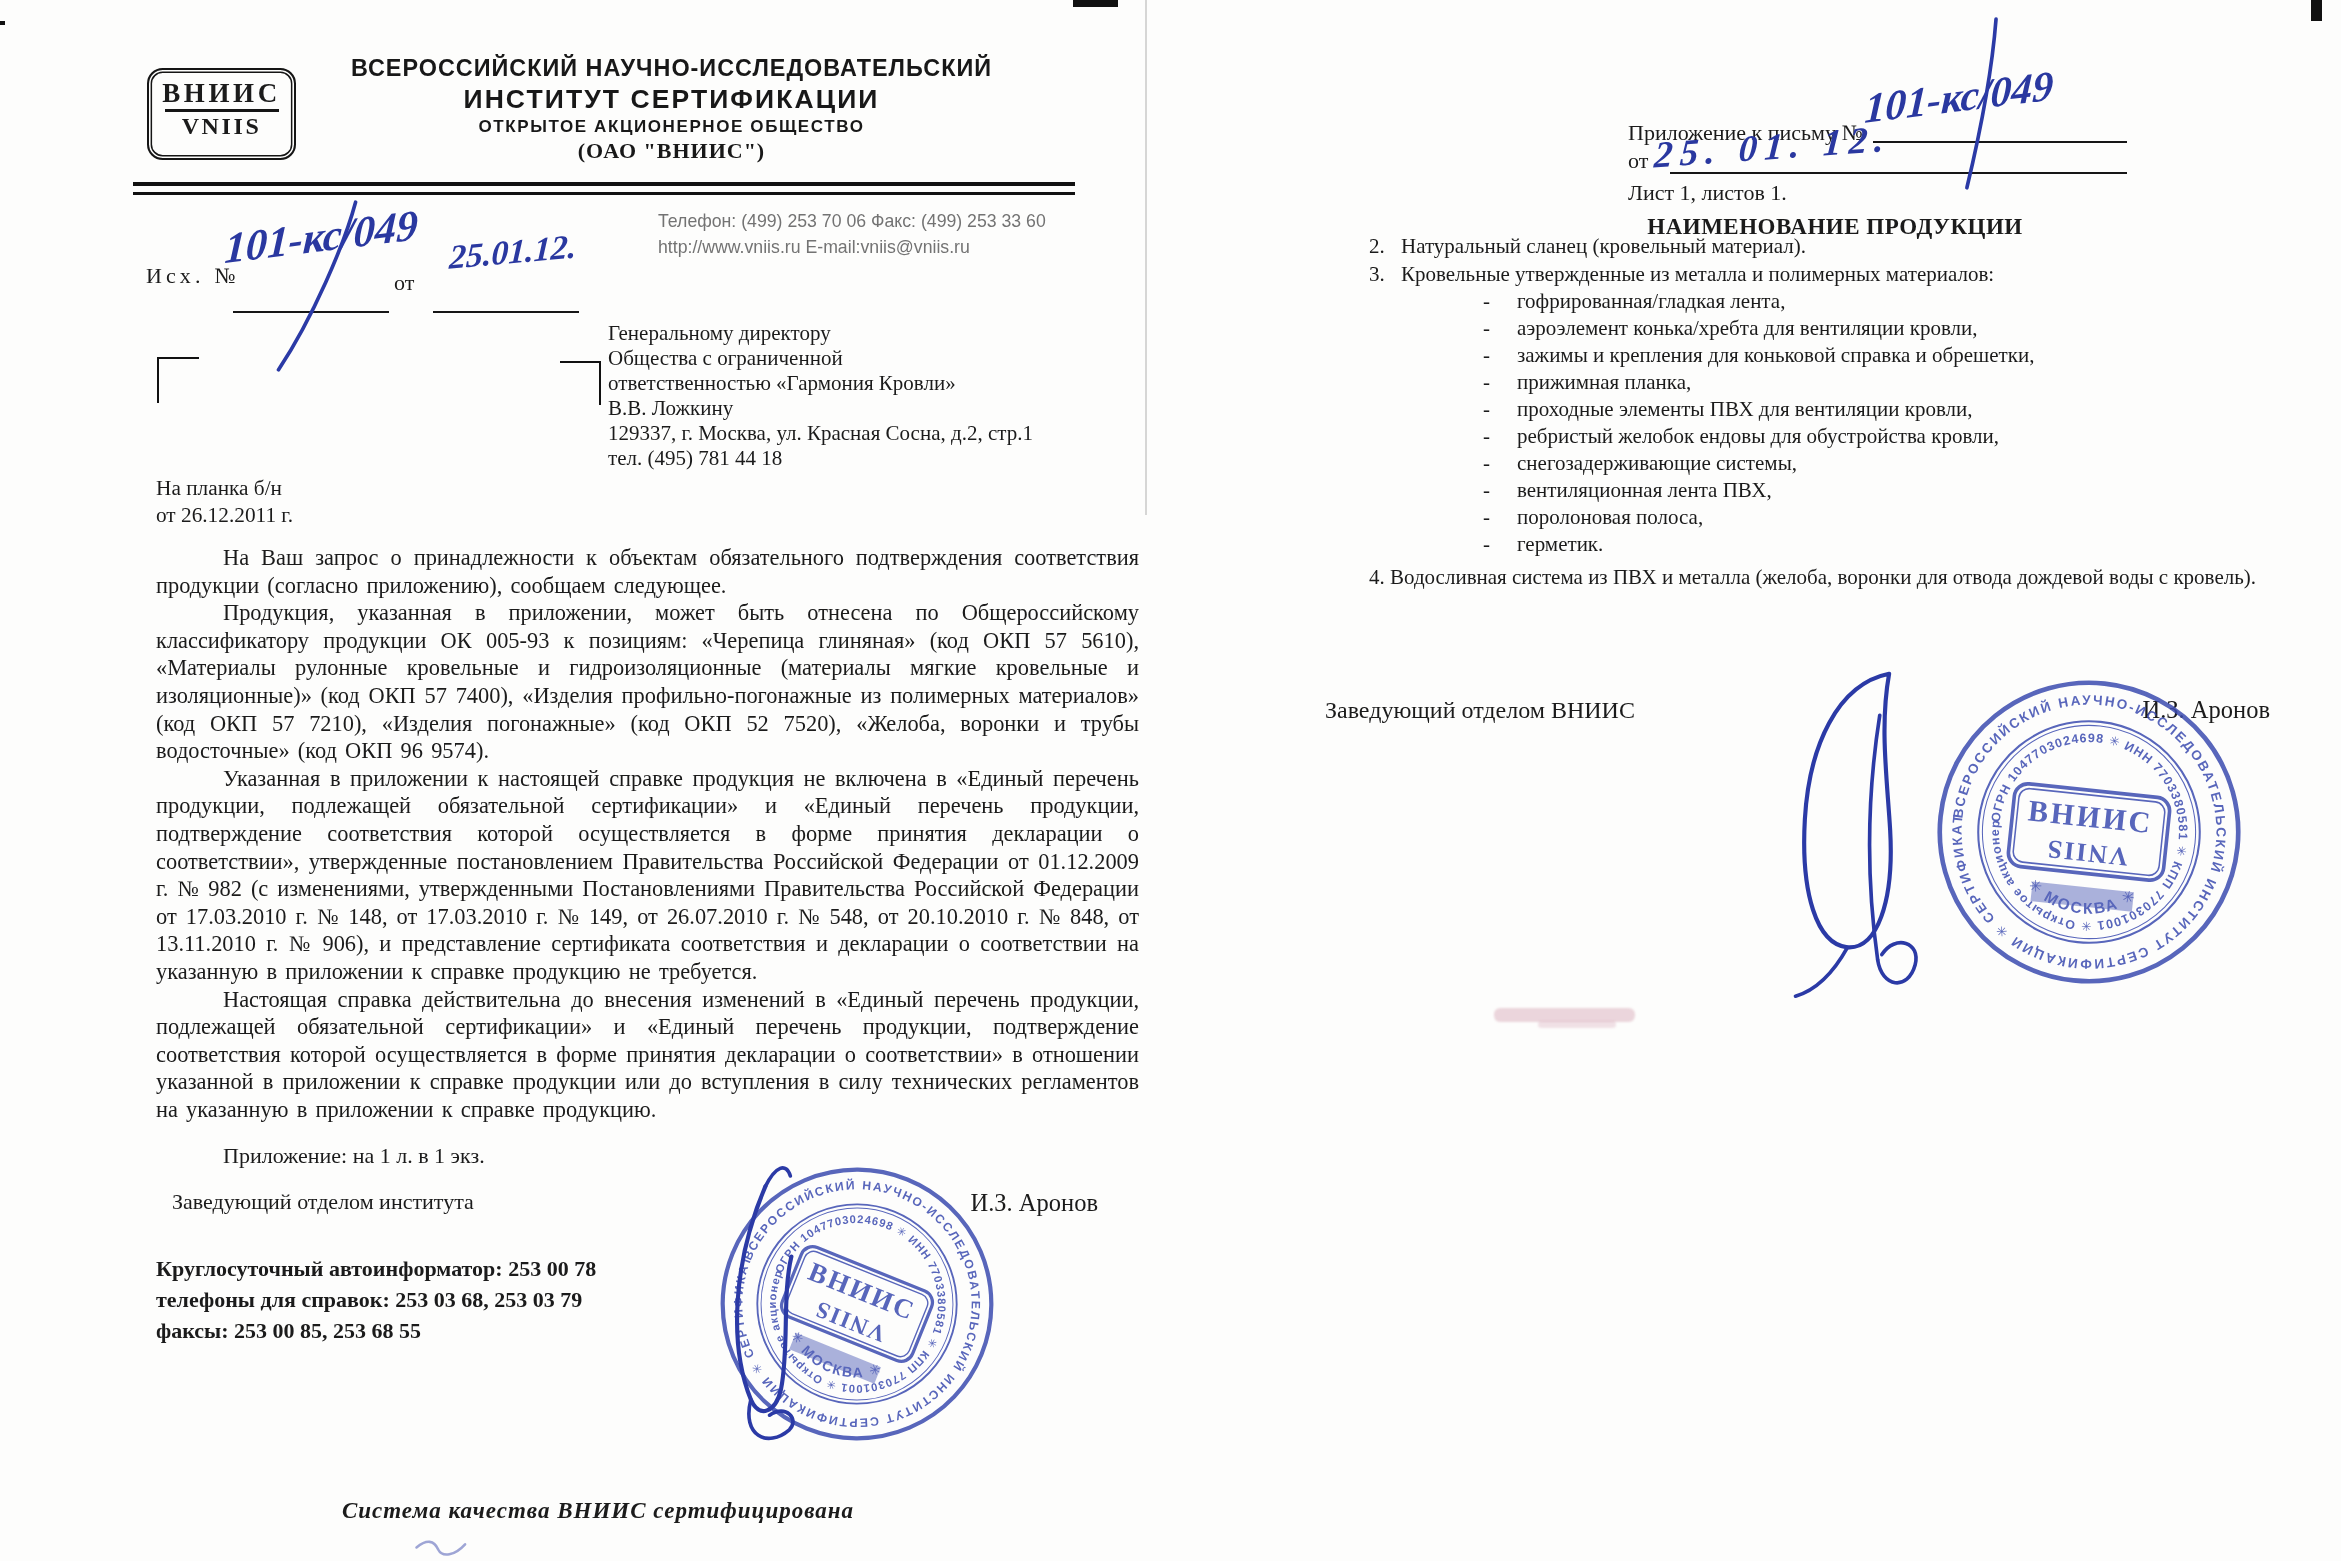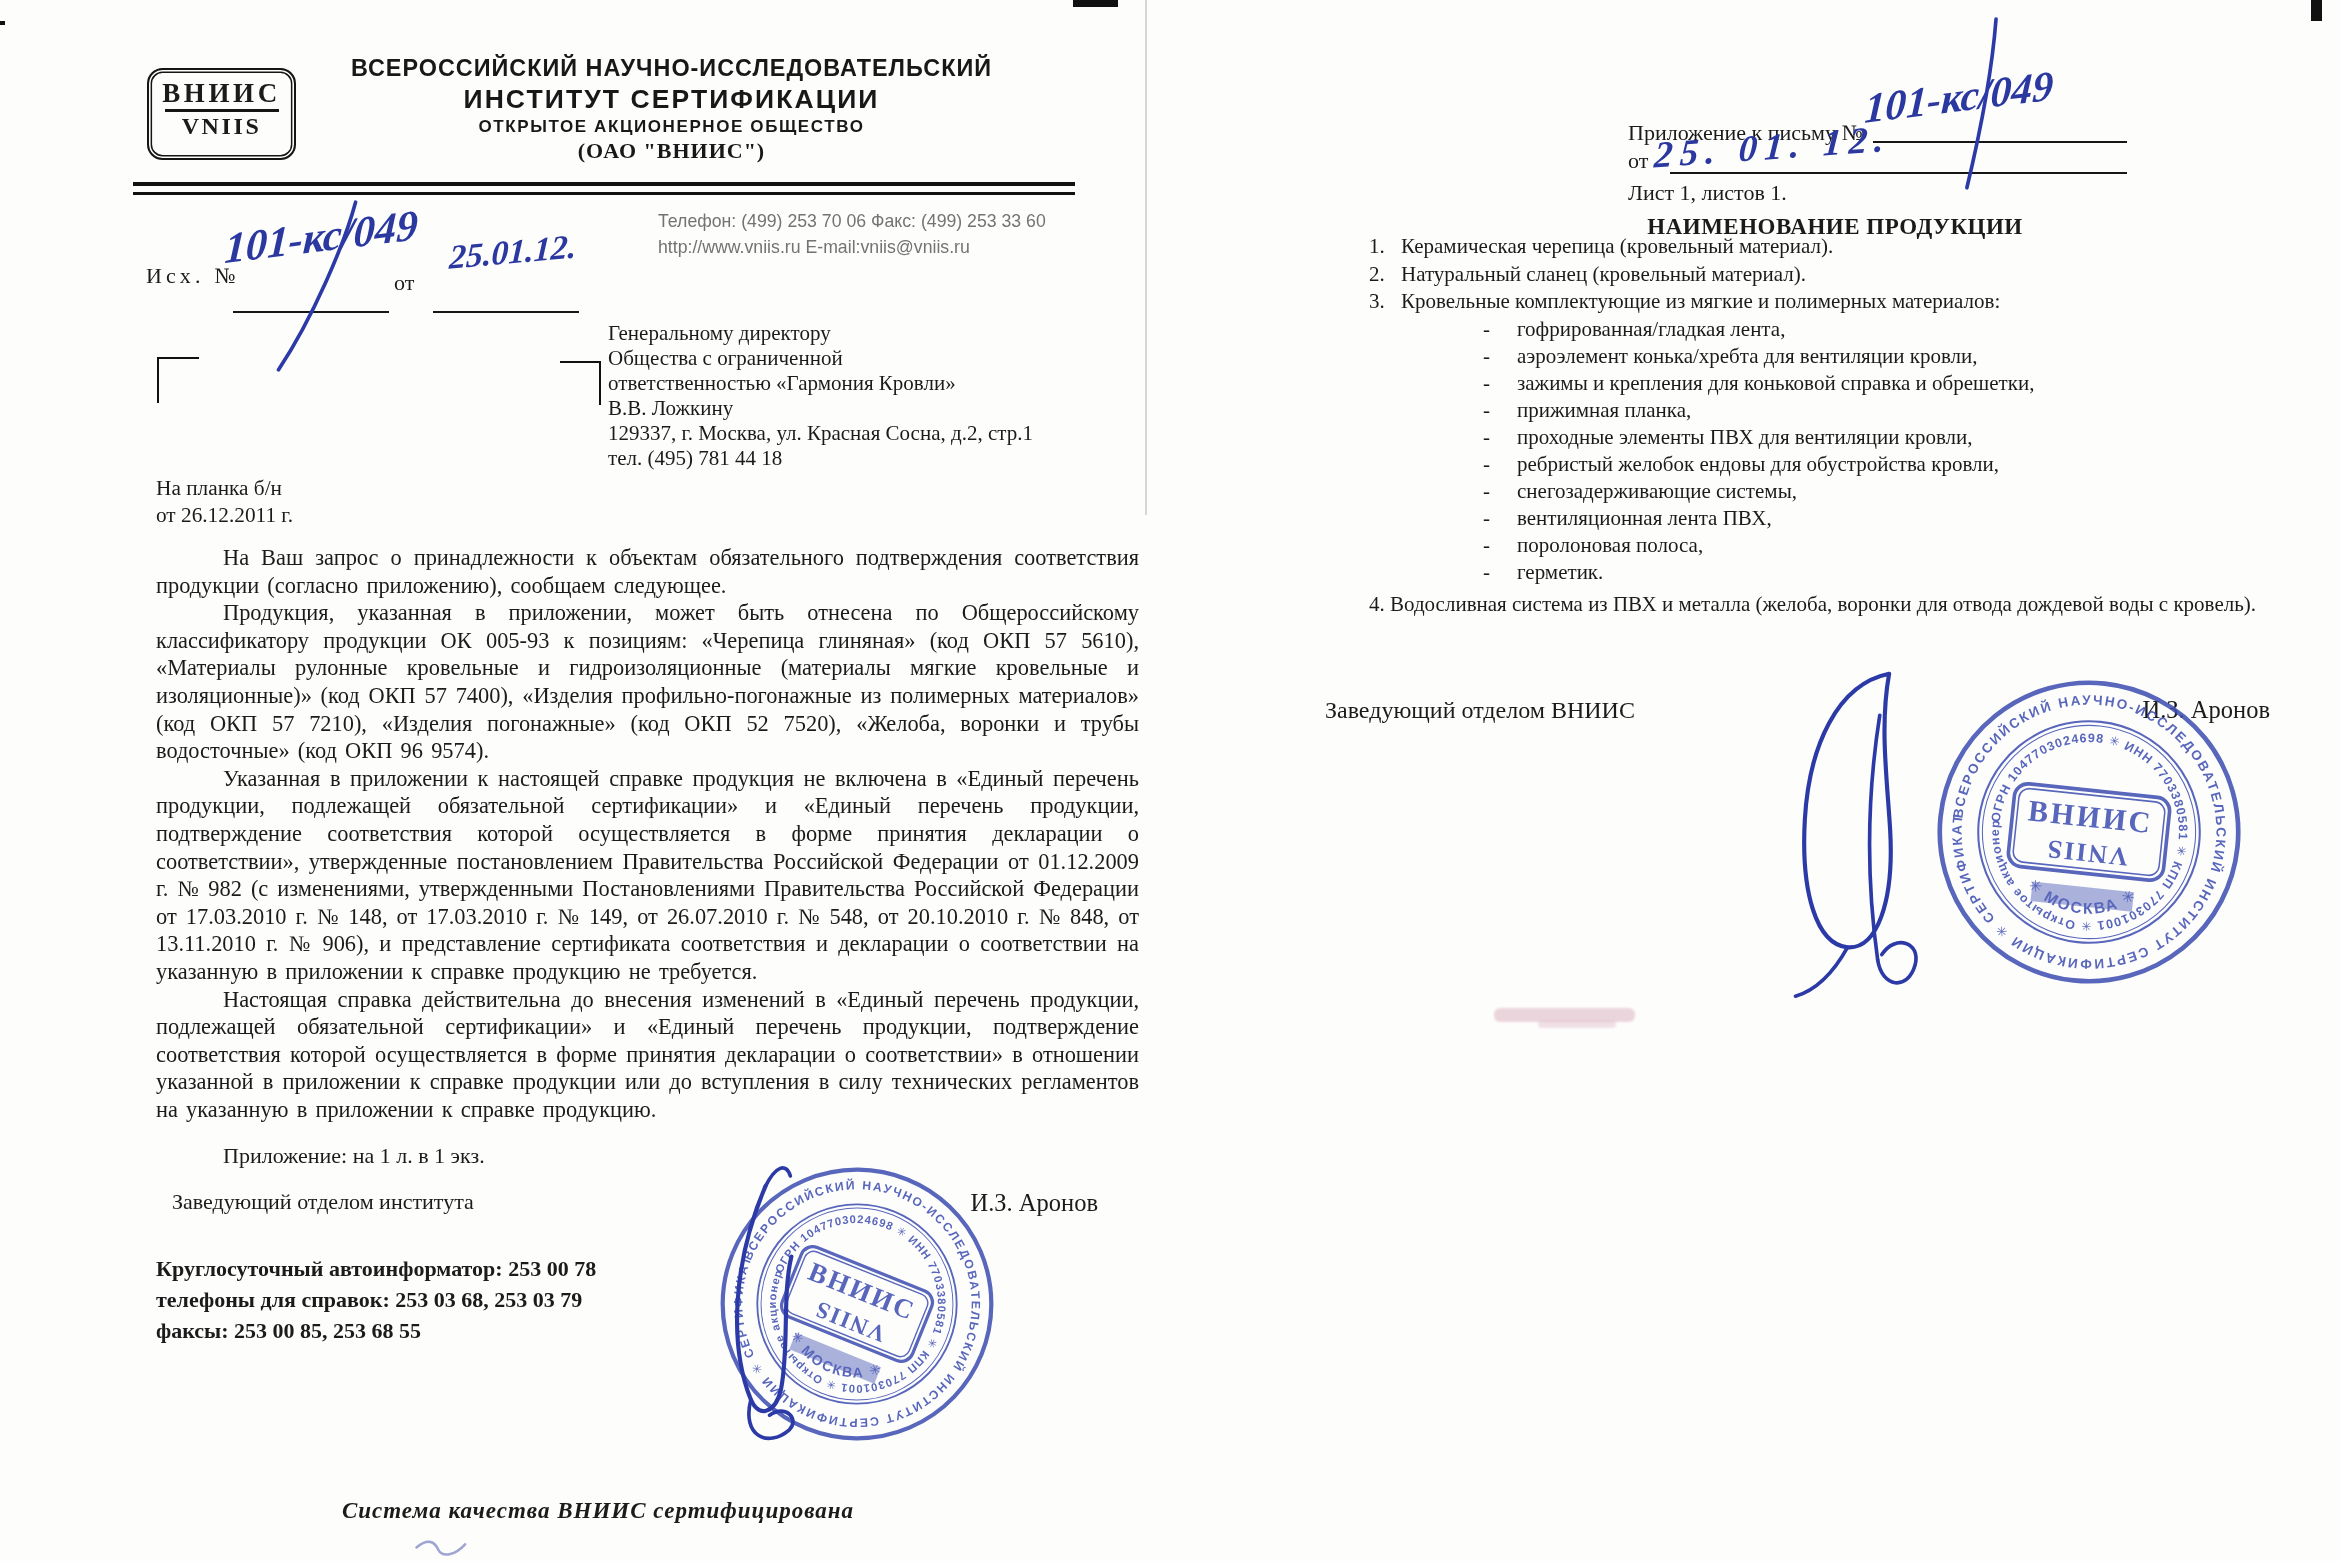--- a/index.html
+++ b/index.html
@@ -217,27 +217,24 @@
   <div class="abs hand hand-num-right">101-кс/049</div>
   <div class="abs hand hand-date-right">25.  01.  12.</div>
   <svg class="abs sig-svg" style="left:1946px;top:15.6px;" width="73" height="177" viewBox="0 0 140 340">
     <path d="M 96 6 C 88 110 64 230 40 330" stroke-width="7"></path>
   </svg>
 
   <div class="abs prod-title">НАИМЕНОВАНИЕ ПРОДУКЦИИ</div>
 
   <div class="abs prod-list">
     <div class="num-item">
-      <span class="num">1.</span><span>Керамическая черепица (кровельный материал).</span>
-    </div>
-    <div class="num-item">
       <span class="num">2.</span><span>Натуральный сланец (кровельный материал).</span>
     </div>
     <div class="num-item">
-      <span class="num">3.</span><span>Кровельные комплектующие из мягкие и полимерных материалов:</span>
+      <span class="num">3.</span><span>Кровельные утвержденные из металла и полимерных материалов:</span>
     </div>
     <div class="sub-list">
       <div class="sub-item"><span class="dash">-</span><span>гофрированная/гладкая лента,</span></div>
       <div class="sub-item"><span class="dash">-</span><span>аэроэлемент конька/хребта для вентиляции кровли,</span></div>
       <div class="sub-item"><span class="dash">-</span><span>зажимы и крепления для коньковой справка и обрешетки,</span></div>
       <div class="sub-item"><span class="dash">-</span><span>прижимная планка,</span></div>
       <div class="sub-item"><span class="dash">-</span><span>проходные элементы ПВХ для вентиляции кровли,</span></div>
       <div class="sub-item"><span class="dash">-</span><span>ребристый желобок ендовы для обустройства кровли,</span></div>
       <div class="sub-item"><span class="dash">-</span><span>снегозадерживающие системы,</span></div>
       <div class="sub-item"><span class="dash">-</span><span>вентиляционная лента ПВХ,</span></div>

